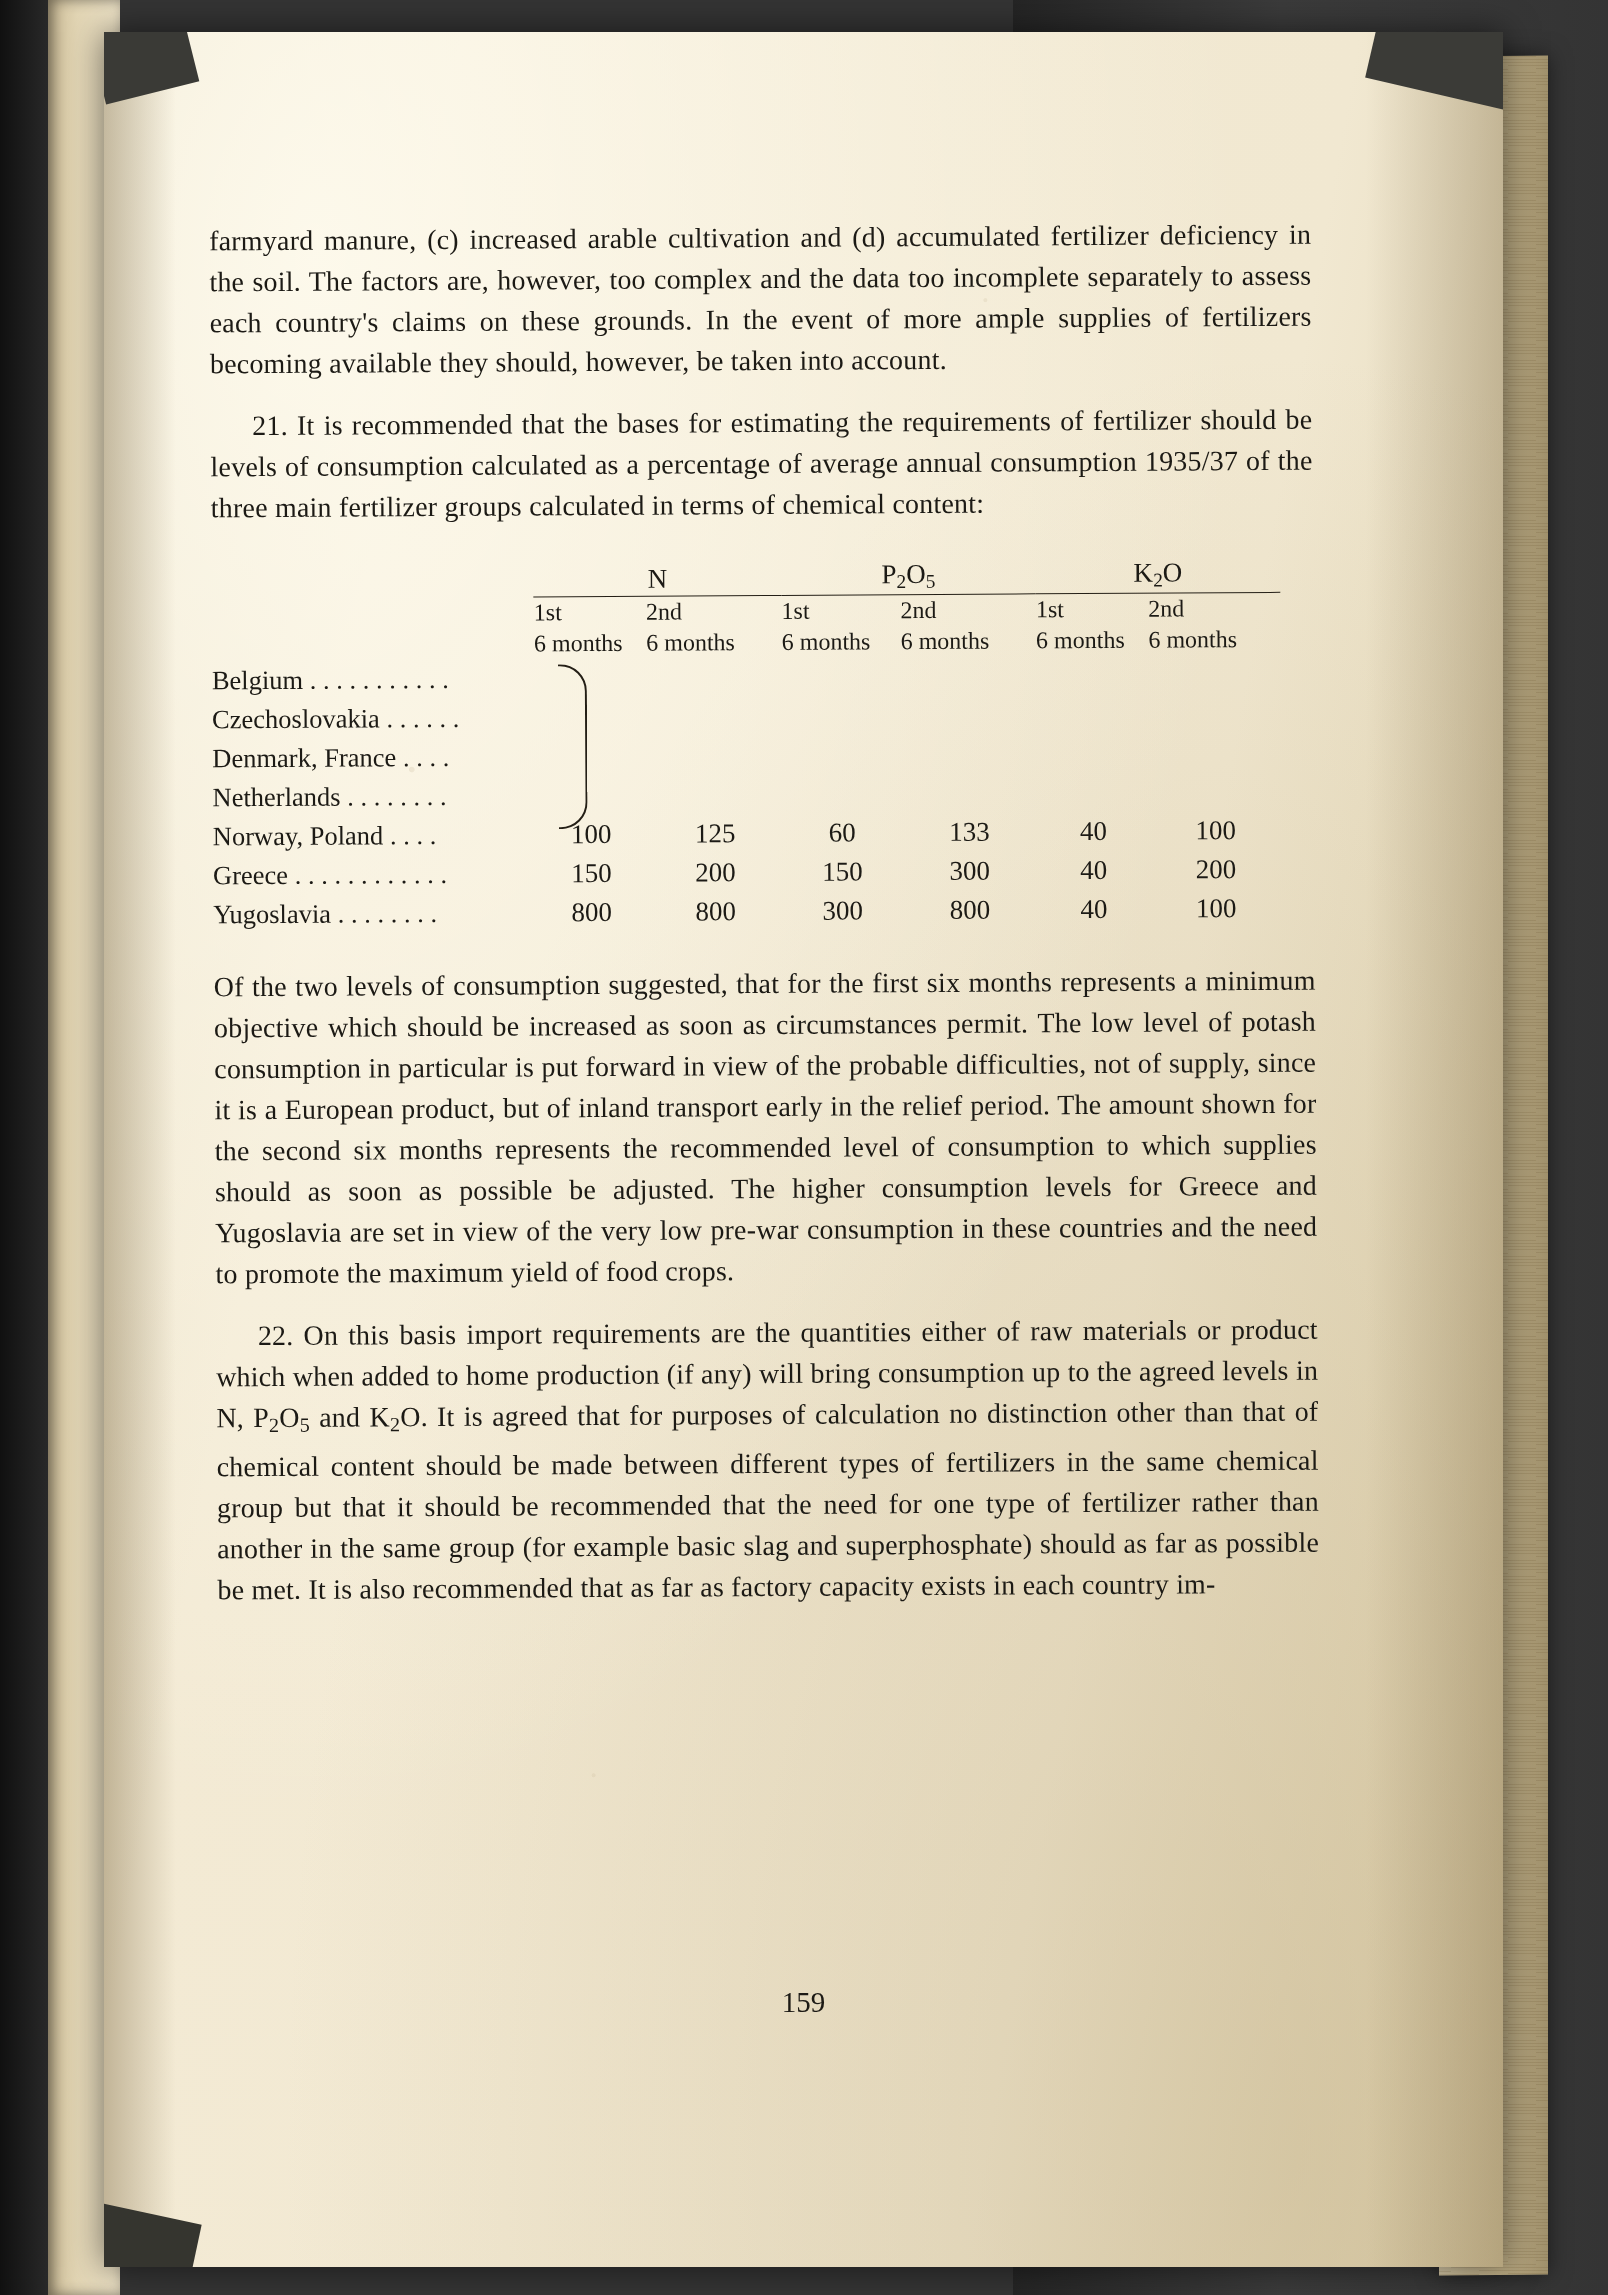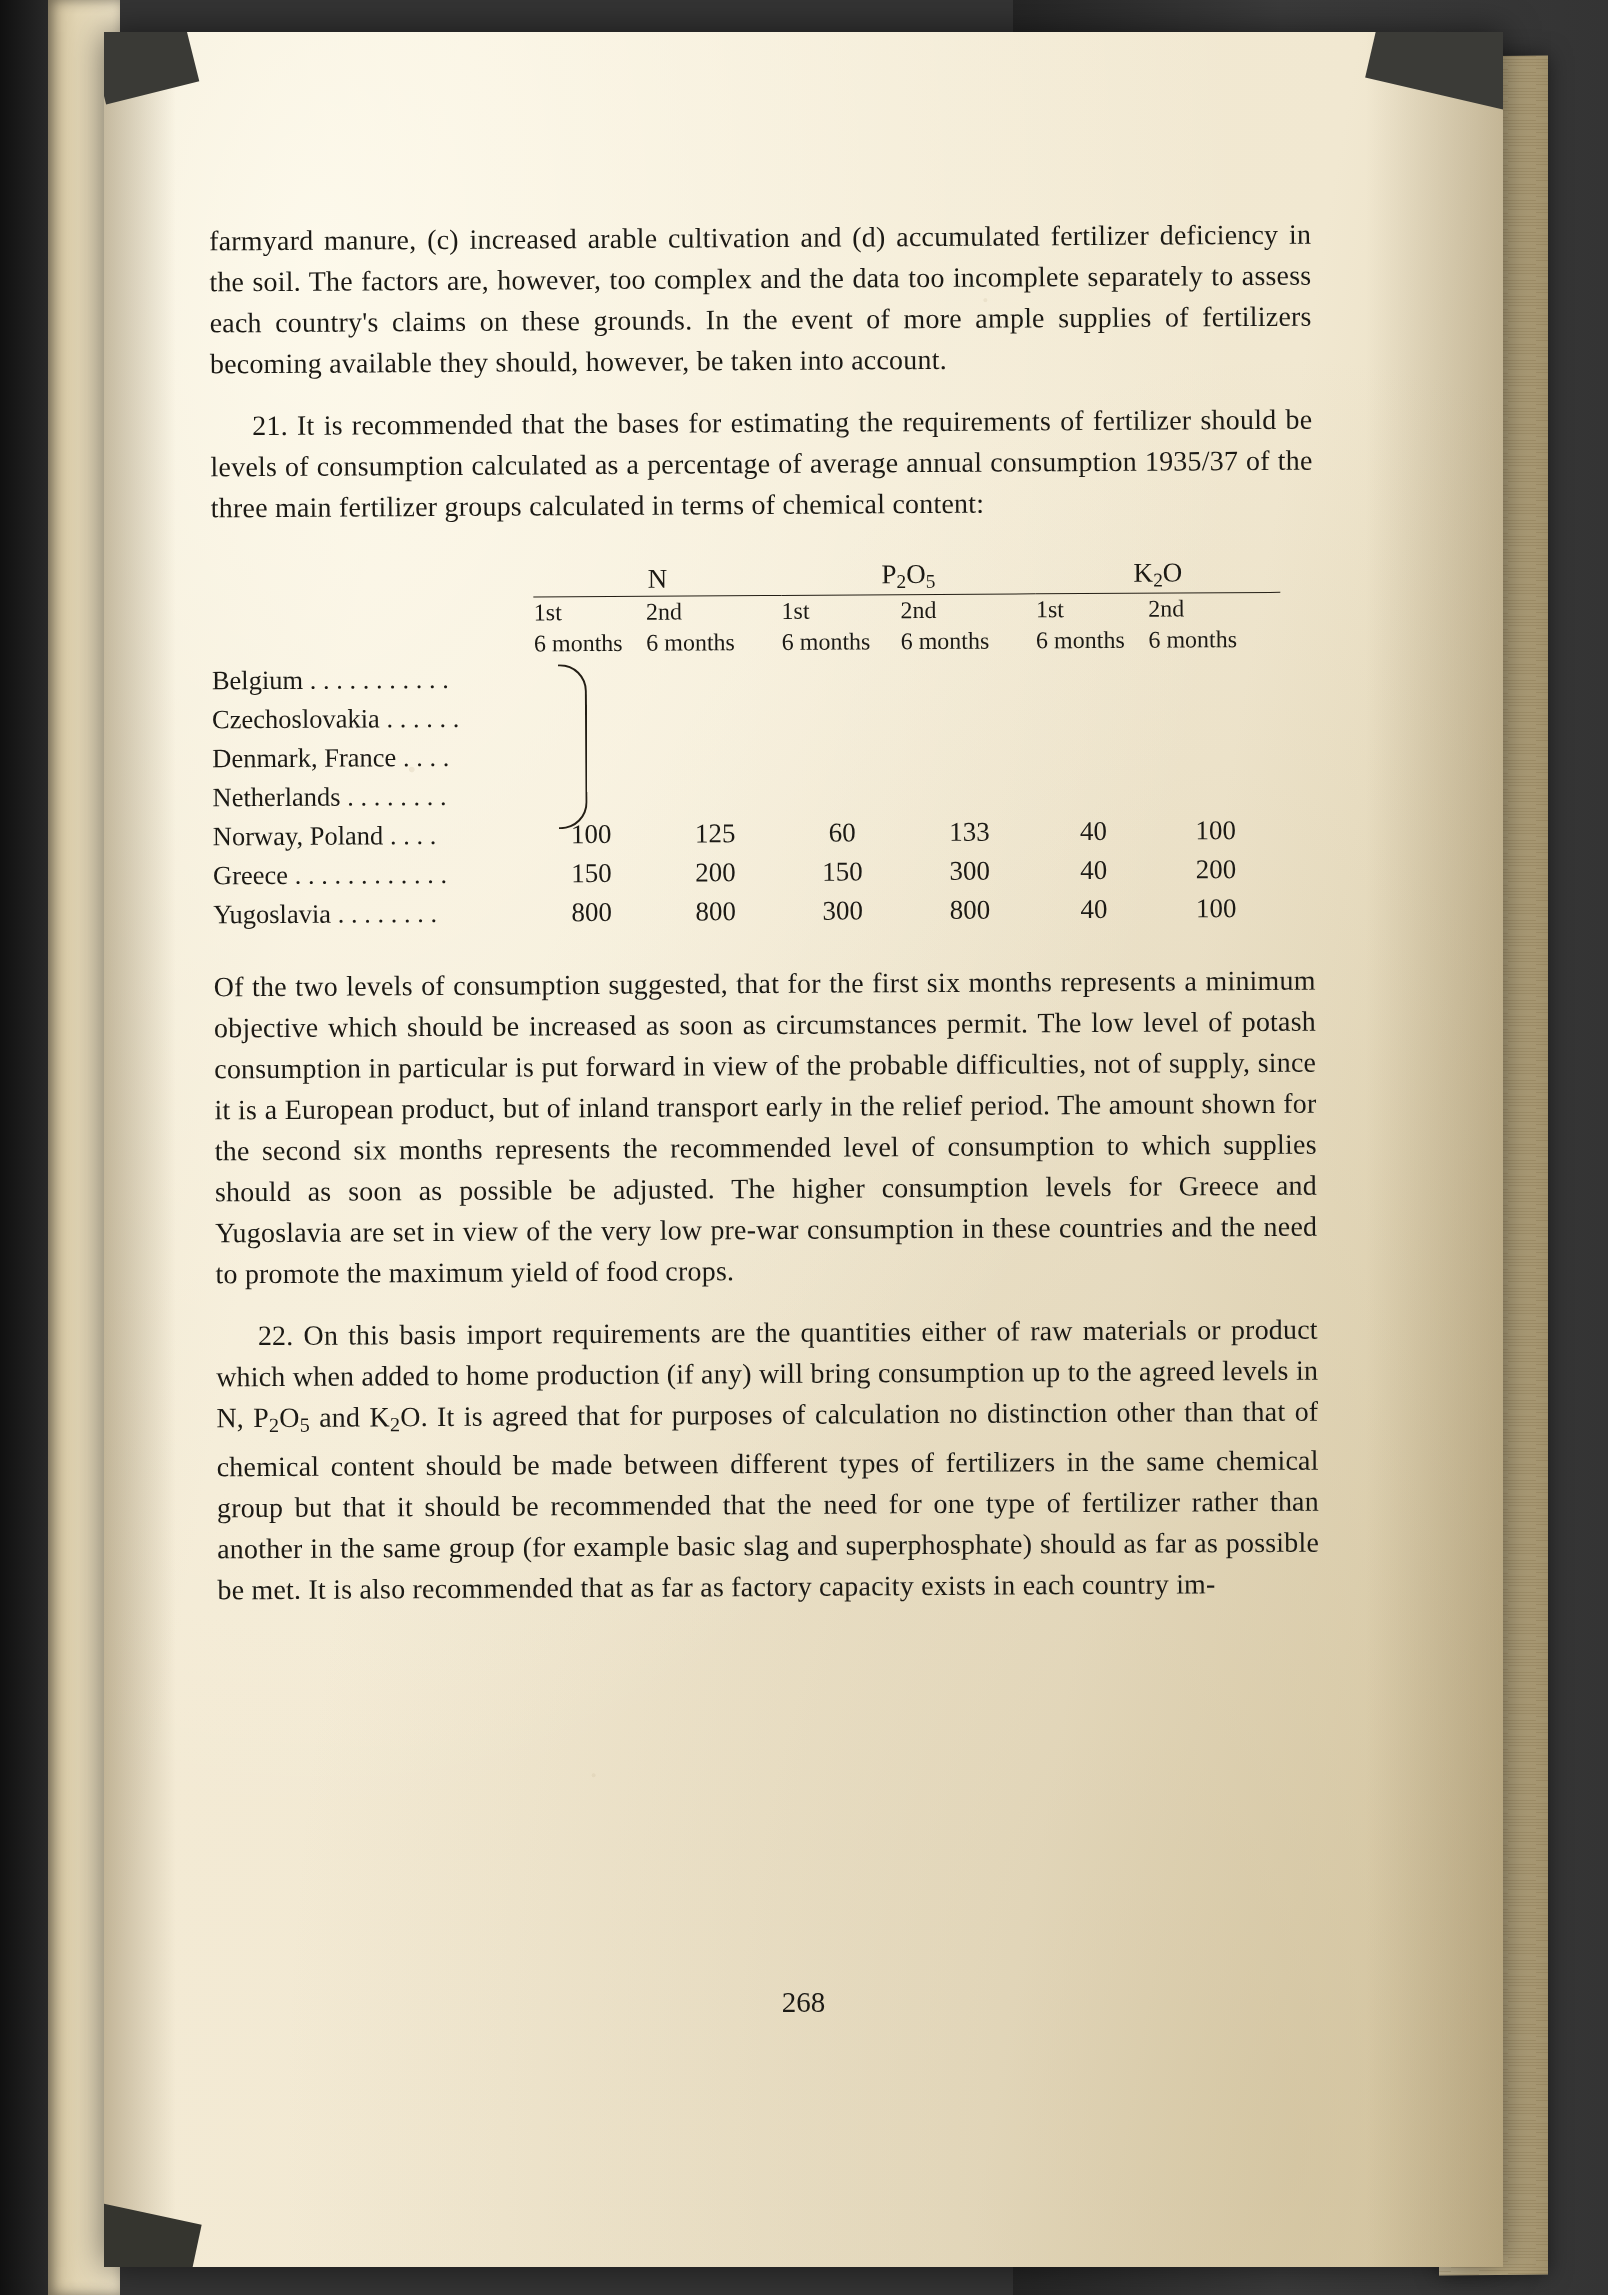--- a/index.html
+++ b/index.html
@@ -332,15 +332,15 @@
         </table>
       <div class="brace"></div>
     </div>
 
     <p>Of the two levels of consumption suggested, that for the first six months represents a minimum objective which should be increased as soon as circumstances permit.  The low level of potash consumption in particular is put forward in view of the probable difficulties, not of supply, since it is a European product, but of inland transport early in the relief period.  The amount shown for the second six months represents the recommended level of consumption to which supplies should as soon as possible be adjusted.  The higher consumption levels for Greece and Yugoslavia are set in view of the very low pre-war consumption in these countries and the need to promote the maximum yield of food crops.</p>
 
     <p class="indent"><span>22. On this basis import requirements are the quantities either of raw materials or product which when added to home production (if any) will bring consumption up to the agreed levels in N, P</span><span class="sub">2</span><span>O</span><span class="sub">5</span><span> and K</span><span class="sub">2</span><span>O.  It is agreed that for purposes of calculation no distinction other than that of chemical content should be made between different types of fertilizers in the same chemical group but that it should be recommended that the need for one type of fertilizer rather than another in the same group (for example basic slag and superphosphate) should as far as possible be met.  It is also recommended that as far as factory capacity exists in each country im-</span></p>
 
   </div>
 
-  <div class="page-number">268</div>
+  <div class="page-number">159</div>
 </div>
 
 
 </body></html>

